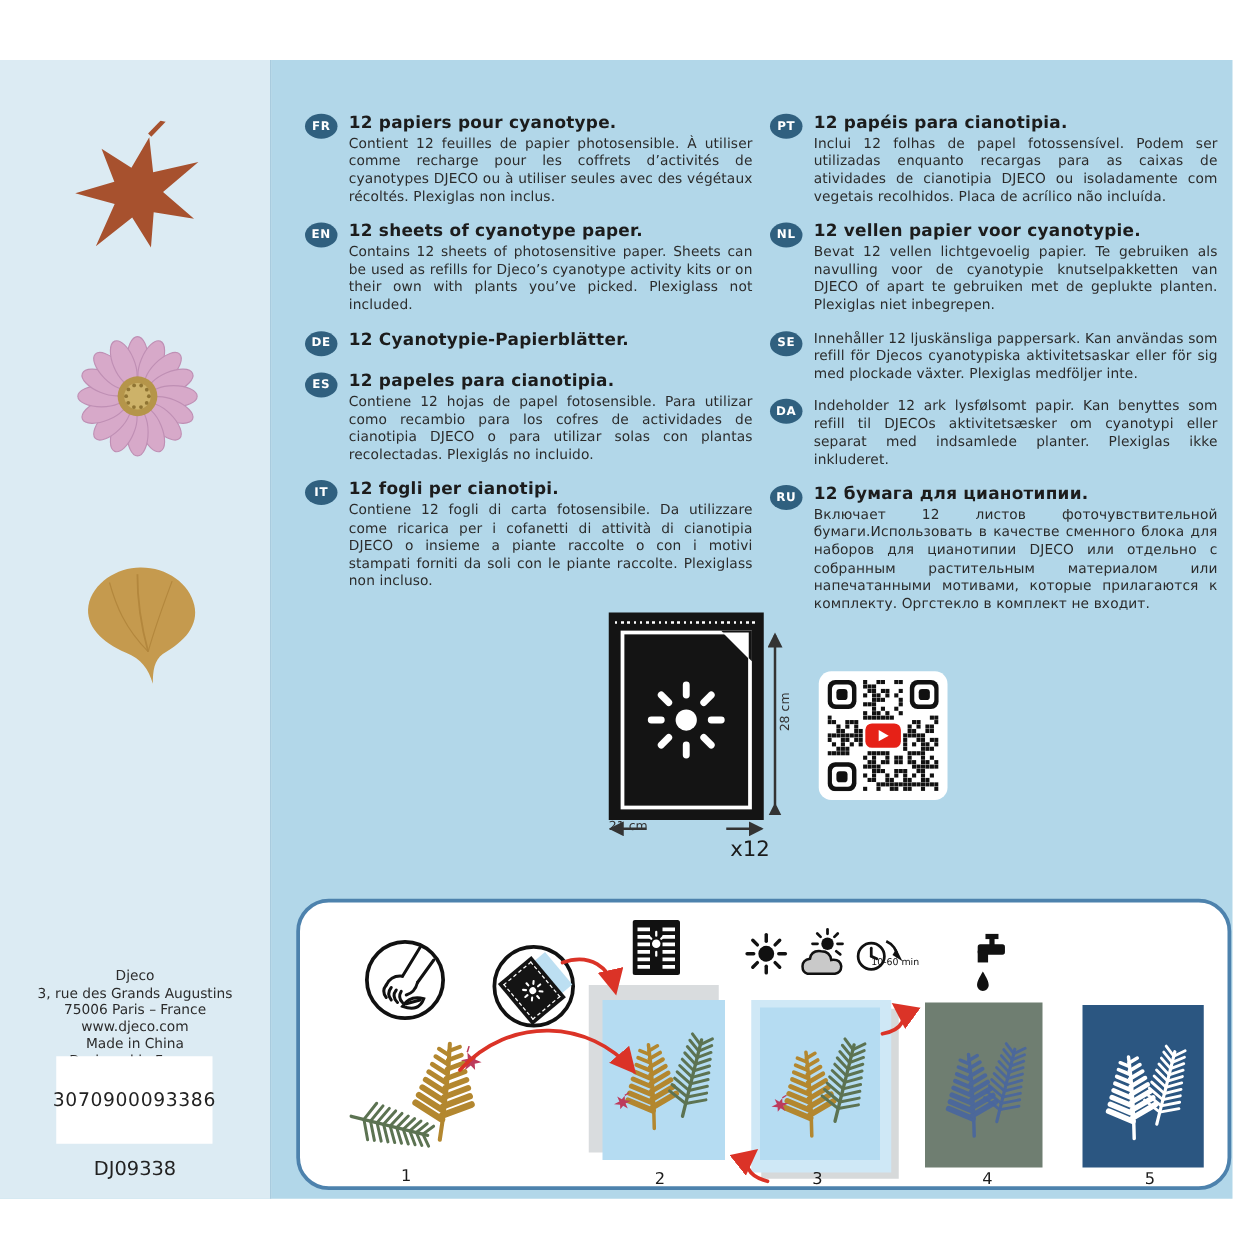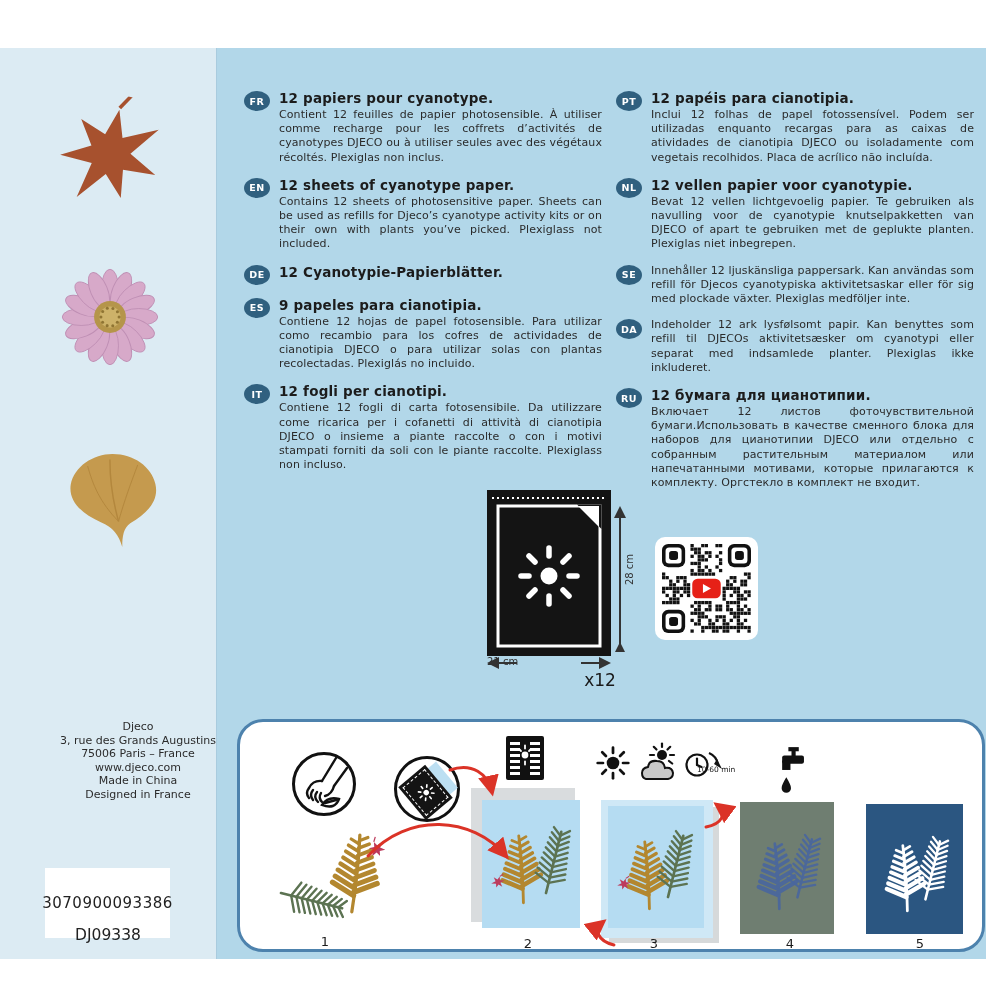--- a/index.html
+++ b/index.html
@@ -13,23 +13,23 @@
   .col{position:absolute;top:42px;width:358px;}
   .col1{left:244px;}
   .col2{left:616px;}
   .lang{display:flex;gap:9px;margin-bottom:12px;}
   .badge{flex:0 0 auto;width:26px;height:20px;border-radius:50%;background:#30607f;color:#fff;
          font-size:9.5px;font-weight:bold;display:flex;align-items:center;justify-content:center;
          letter-spacing:.5px;margin-top:1px;}
   .lang-title{font-size:13.5px;font-weight:bold;color:#1c1c1c;margin-bottom:2px;letter-spacing:.2px;}
   .lang-body{font-size:11px;line-height:14.2px;color:#2b2b2b;text-align:justify;letter-spacing:.1px;}
   
-  .address{position:absolute;left:0;top:672px;width:216px;text-align:center;font-size:11px;line-height:13.5px;color:#2b2b2b;padding-left:30px;}
+  .address{position:absolute;left:0;top:726px;width:216px;text-align:center;font-size:11px;line-height:13.5px;color:#2b2b2b;}
   .barcode-box{position:absolute;left:45px;top:797px;width:125px;height:70px;background:#fff;
-               display:flex;align-items:center;justify-content:center;margin-top:23px;}
+               display:flex;align-items:center;justify-content:center;}
   .barcode-num{font-size:15px;letter-spacing:.5px;color:#222;}
   .sku{position:absolute;left:0;top:878px;width:216px;text-align:center;font-size:15.5px;color:#222;}
   
   .pouch{position:absolute;left:487px;top:442px;width:124px;height:166px;background:#141414;}
   .pouch .perf{position:absolute;left:5px;right:5px;top:7px;height:2px;
                background:repeating-linear-gradient(90deg,#fff 0 2px,transparent 2px 5px);}
   .dim-v{position:absolute;left:612px;top:452px;width:16px;height:152px;}
   .dim-v-label{position:absolute;left:609px;top:516px;width:40px;text-align:center;font-size:10px;color:#333;
                transform:rotate(-90deg);transform-origin:center;}
   .dim-h{position:absolute;left:487px;top:609px;width:124px;height:12px;}
@@ -158,21 +158,21 @@
     </div>
     <div class="lang">
       <span class="badge">DE</span>
       <div>
           <div class="lang-title">12 Cyanotypie-Papierblätter.</div>
         </div>
     </div>
     <div class="lang">
       <span class="badge">ES</span>
       <div>
-          <div class="lang-title">9 papeles para cianotipia.</div>
+          <div class="lang-title">12 papeles para cianotipia.</div>
            <div class="lang-body">Contiene 12 hojas de papel fotosensible. Para utilizar como recambio para los cofres de actividades de cianotipia DJECO o para utilizar solas con plantas recolectadas. Plexiglás no incluido.</div>
         </div>
     </div>
     <div class="lang">
       <span class="badge">IT</span>
       <div>
           <div class="lang-title">12 fogli per cianotipi.</div>
            <div class="lang-body">Contiene 12 fogli di carta fotosensibile. Da utilizzare come ricarica per i cofanetti di attività di cianotipia DJECO o insieme a piante raccolte o con i motivi stampati forniti da soli con le piante raccolte. Plexiglass non incluso.</div>
         </div>
     </div>

